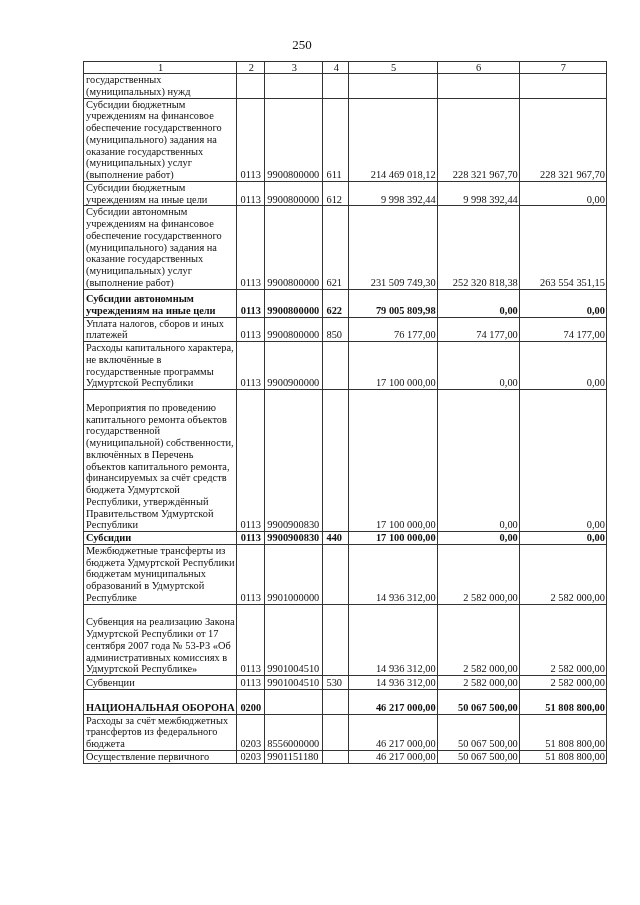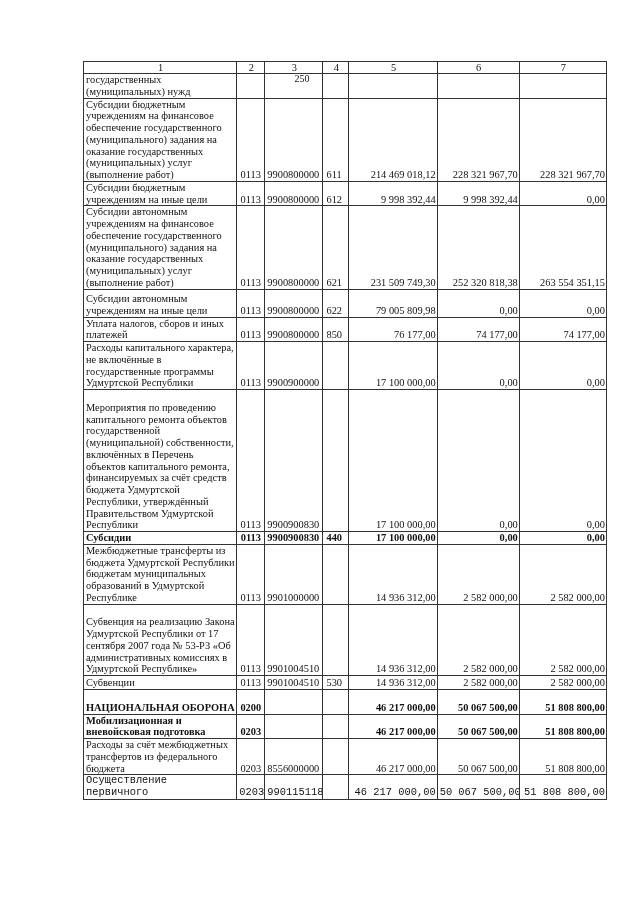--- a/index.html
+++ b/index.html
@@ -1,19 +1,19 @@
 <!DOCTYPE html>
 <html><head>
 <meta charset="utf-8">
 <style>
   html, body { margin: 0; padding: 0; background: #ffffff; }
   body { width: 640px; height: 905px; position: relative; overflow: hidden;
          font-family: "Liberation Serif", "DejaVu Serif", serif; color: #111; }
   .page-number { position: absolute; top: 37px; left: 0; width: 604px; text-align: center;
-                 font-size: 10px; margin-top: 36px; }
+                 font-size: 13px; }
   table.budget { position: absolute; top: 61px; left: 83px; border-collapse: collapse;
                  table-layout: fixed; width: 524px; font-size: 10.4px; line-height: 11.75px; }
   table.budget td { border: 1px solid #333; padding: 0 1px 0 2px; vertical-align: bottom;
                     overflow: hidden; white-space: nowrap; }
   table.budget tr.header td { text-align: center; vertical-align: middle; line-height: 11px; }
   td.c-name { white-space: normal !important; text-align: left; }
   td.c-sec, td.c-code, td.c-type { text-align: center; }
   td.c-sec { padding-right: 2px !important; }
   td.c-code { text-align: left; }
   td.c-type { text-align: left; padding-left: 3px !important; }
@@ -74,21 +74,21 @@
       </tr>
       <tr style="height: 83.25px;">
         <td class="c-name">Субсидии автономным учреждениям на финансовое обеспечение государственного (муниципального) задания на оказание государственных (муниципальных) услуг (выполнение работ)</td>
         <td class="c-sec">0113</td>
         <td class="c-code">9900800000</td>
         <td class="c-type">621</td>
         <td class="num">231 509 749,30</td>
         <td class="num">252 320 818,38</td>
         <td class="num">263 554 351,15</td>
       </tr>
-      <tr style="height: 28px;">
+      <tr style="height: 28px; font-weight: bold;">
         <td class="c-name">Субсидии автономным учреждениям на иные цели</td>
         <td class="c-sec">0113</td>
         <td class="c-code">9900800000</td>
         <td class="c-type">622</td>
         <td class="num">79 005 809,98</td>
         <td class="num">0,00</td>
         <td class="num">0,00</td>
       </tr>
       <tr style="height: 24.5px;">
         <td class="c-name">Уплата налогов, сборов и иных платежей</td>
@@ -155,39 +155,30 @@
       </tr>
       <tr class="bold" style="height: 24.5px;">
         <td class="c-name">НАЦИОНАЛЬНАЯ ОБОРОНА</td>
         <td class="c-sec">0200</td>
         <td class="c-code"></td>
         <td class="c-type"></td>
         <td class="num">46 217 000,00</td>
         <td class="num">50 067 500,00</td>
         <td class="num">51 808 800,00</td>
       </tr>
-      <tr class="bold" style="height: 24.5px;">
-        <td class="c-name">Мобилизационная и вневойсковая подготовка</td>
-        <td class="c-sec">0203</td>
-        <td class="c-code"></td>
-        <td class="c-type"></td>
-        <td class="num">46 217 000,00</td>
-        <td class="num">50 067 500,00</td>
-        <td class="num">51 808 800,00</td>
-      </tr>
       <tr style="height: 36.25px;">
         <td class="c-name">Расходы за счёт межбюджетных трансфертов из федерального бюджета</td>
         <td class="c-sec">0203</td>
         <td class="c-code">8556000000</td>
         <td class="c-type"></td>
         <td class="num">46 217 000,00</td>
         <td class="num">50 067 500,00</td>
         <td class="num">51 808 800,00</td>
       </tr>
-      <tr style="height: 12.75px; font-family: Liberation Mono, monospace;">
+      <tr style="height: 12.75px;">
         <td class="c-name">Осуществление первичного</td>
         <td class="c-sec">0203</td>
         <td class="c-code">9901151180</td>
         <td class="c-type"></td>
         <td class="num">46 217 000,00</td>
         <td class="num">50 067 500,00</td>
         <td class="num">51 808 800,00</td>
       </tr>
     </tbody>
 </table>

